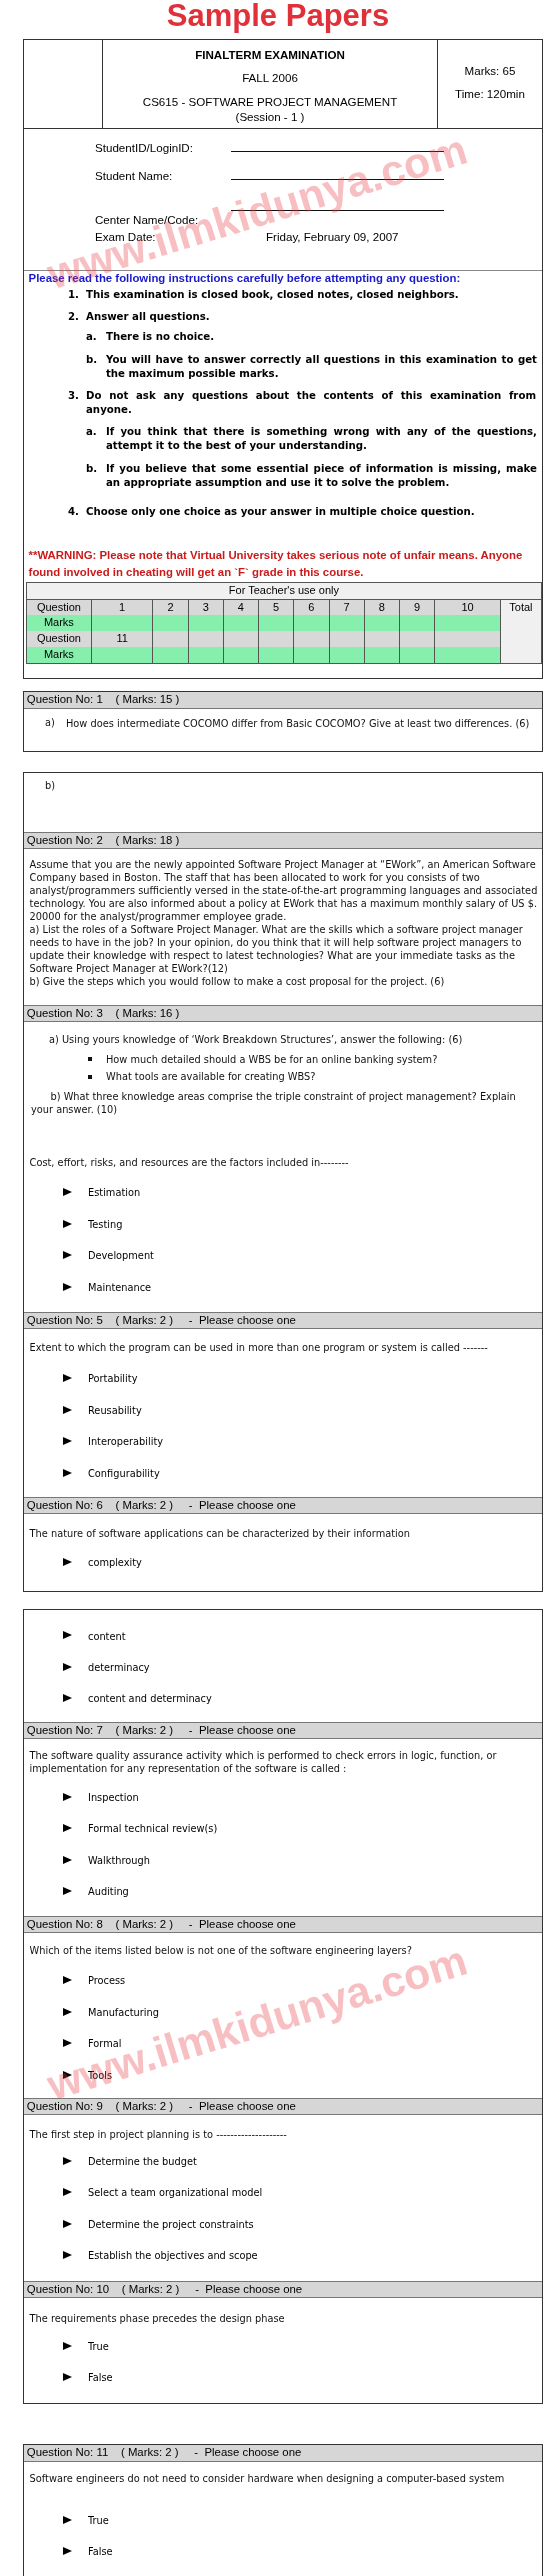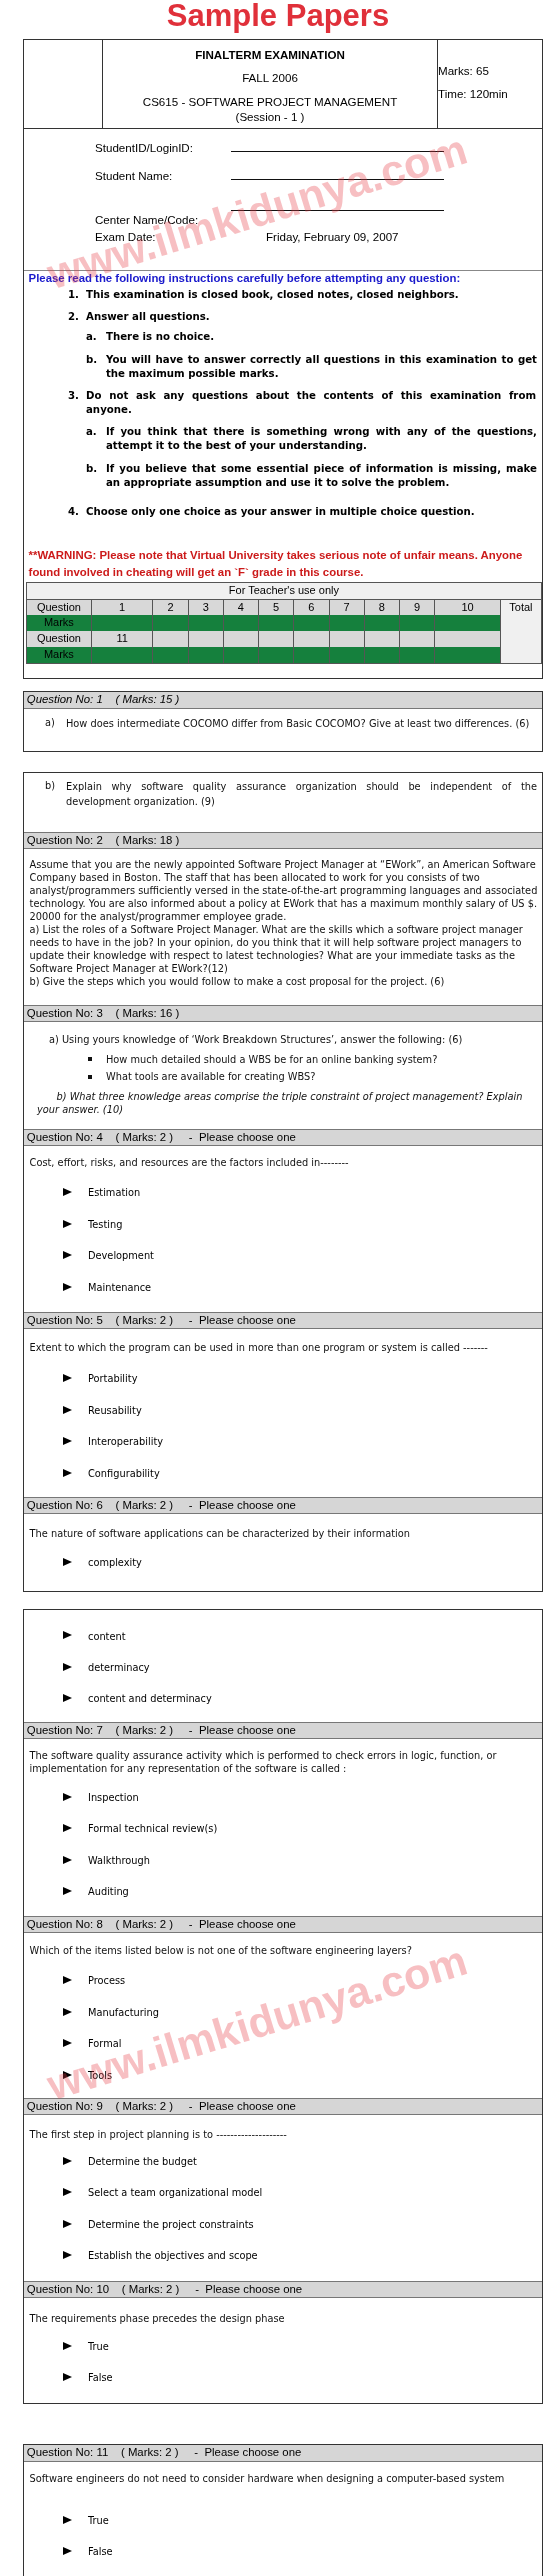--- a/index.html
+++ b/index.html
@@ -5,35 +5,35 @@
   * { box-sizing: border-box; }
   html, body { margin: 0; padding: 0; background: #ffffff; }
   body { width: 556px; height: 2576px; position: relative; overflow: hidden; font-family: "Liberation Sans", sans-serif; color: #000; }
   .abs { position: absolute; }
   .banner { left: 0; top: 0; width: 556px; text-align: center; font-family: "Liberation Sans", sans-serif; font-weight: bold; font-size: 31px; color: #e0303a; line-height: 31.5px; }
   .box { position: absolute; left: 23px; width: 520px; border: 0.9px solid #333; background: #fff; }
   .hdr-table { left: 23px; top: 39px; width: 520px; height: 90px; border: 0.9px solid #333; }
   .hdr-left { position: absolute; left: 0; top: 0; width: 79px; height: 88px; border-right: 0.9px solid #333; }
   .hdr-mid { position: absolute; left: 79px; top: 0; width: 335px; height: 88px; border-right: 0.9px solid #333; text-align: center; font-size: 11.6px; }
   .hdr-mid div { line-height: 15.7px; }
-  .hdr-right { position: absolute; left: 414px; top: 0; width: 104px; height: 88px; font-size: 11.6px; }
+  .hdr-right { position: absolute; left: 414px; top: 0; width: 104px; height: 88px; text-align: center; font-size: 11.6px; }
   .info-box { left: 23px; top: 128px; width: 520px; height: 551px; border: 0.9px solid #333; border-top: none; }
   .info-label { position: absolute; left: 71px; font-size: 11.6px; }
   .info-line { position: absolute; left: 207px; width: 213px; border-bottom: 1.4px solid #111; }
   .sep { position: absolute; left: 0; width: 518px; border-top: 0.9px solid #888; }
   .instr-title { position: absolute; left: 4.6px; font-weight: bold; color: #1a1acc; font-size: 11.4px; }
   .instr { position: absolute; font-family: "DejaVu Sans", sans-serif; font-weight: bold; font-size: 10.2px; line-height: 14.4px; text-align: justify; }
   .warn { position: absolute; left: 4.6px; width: 514px; color: #cc1a1a; font-weight: bold; font-size: 11.4px; line-height: 16.7px; }
   .teacher { position: absolute; left: 1.9px; top: 454px; width: 516px; border: 0.9px solid #555; border-collapse: collapse; font-size: 11px; background: #f0f0f0; }
   .teacher td { border-left: 0.9px solid #555; text-align: center; padding: 0; height: 15.7px; line-height: 15.7px; }
   .teacher td:first-child { border-left: none; }
   .teacher .cap td { border-bottom: 0.9px solid #555; background: #f0f0f0; }
   .teacher .qrow td { background: #d8d8d8; }
   .teacher .qrow td.tot, .teacher .mrow td.tot { background: #f0f0f0; }
-  .teacher .mrow td { background: #15803d; }
+  .teacher .mrow td { background: #86efac; }
   .qhead { position: absolute; left: 0; width: 518px; height: 16.7px; background: #d6d6d6; border-top: 0.9px solid #777; border-bottom: 0.9px solid #777; font-size: 11.4px; line-height: 15.7px; padding-left: 2.8px; white-space: pre; }
   .qtext { position: absolute; font-family: "DejaVu Sans", sans-serif; font-size: 9.8px; line-height: 13px; color: #111; }
   .opt { position: absolute; left: 39px; font-family: "DejaVu Sans", sans-serif; font-size: 9.8px; line-height: 13px; }
   .opt .tri { position: absolute; left: 0; top: 1.9px; width: 0; height: 0; border-top: 4.6px solid transparent; border-bottom: 4.6px solid transparent; border-left: 9.3px solid #000; }
   .opt .lbl { position: absolute; left: 25px; top: 0; white-space: nowrap; }
   .bullet { position: absolute; width: 3.7px; height: 3.7px; background: #111; }
   .watermark { position: absolute; color: rgba(230, 60, 70, 0.33); font-weight: bold; font-family: "Liberation Sans", sans-serif; white-space: nowrap; transform-origin: left bottom; pointer-events: none; }
 </style>
 </head>
 <body>
@@ -150,43 +150,41 @@
           <td></td>
           <td></td>
           <td></td>
           <td></td>
     </tr>
   </tbody>
     </table>
 </div>
 
 <div class="box" style="top:691px;height:61px;">
-  <div class="qhead" style="top:0;border-top:none;font-style:italic;">Question No: 1    ( Marks: 15 )</div>
+  <div class="qhead" style="top:0;border-top:none;">Question No: 1    ( Marks: 15 )</div>
   <div class="qtext" style="top:24px;left:21px;">a)</div>
   <div class="qtext" style="top:24px;left:42px;width:471px;text-align:justify;line-height:15.7px;">How does intermediate COCOMO differ from Basic COCOMO? Give at least two differences.  (6)</div>
 </div>
 
 <div class="box" style="top:772px;height:820px;">
   <div class="qtext" style="top:5.6px;left:21px;">b)</div>
-  <div class="qtext" style="top:5.6px;left:42px;width:471px;text-align:justify;line-height:15.7px;">Explain why software quality assurance organization should be independent of the development organization. (9)</div>
 
   <div class="qhead" style="top:59px;">Question No: 2    ( Marks: 18 )</div>
   <div class="qtext" style="top:85px;left:5.6px;width:509px;">Assume that you are the newly appointed Software Project Manager at “EWork”, an American Software Company based in Boston. The staff that has been allocated to work for you consists of two analyst/programmers sufficiently versed in the state-of-the-art programming languages and associated technology.  You are also informed about a policy at EWork that has a maximum monthly salary of US $. 20000 for the analyst/programmer employee grade.</div>
   <div class="qtext" style="top:150px;left:5.6px;width:509px;">a) List the roles of a Software Project Manager. What are the skills which a software project manager needs to have in the job? In your opinion, do you think that it will help software project managers to update their knowledge with respect to latest technologies? What are your immediate tasks as the Software Project Manager at EWork?(12)</div>
   <div class="qtext" style="top:202px;left:5.6px;width:509px;">b) Give the steps which you would follow to make a cost proposal for the project. (6)</div>
 
   <div class="qhead" style="top:232px;">Question No: 3    ( Marks: 16 )</div>
   <div class="qtext" style="top:260px;left:25px;">a)  Using yours knowledge of ‘Work Breakdown Structures’, answer the following: (6)</div>
   <div class="bullet" style="top:284px;left:64px;"></div>
   <div class="qtext" style="top:280px;left:82px;">How much detailed should a WBS be for an online banking system?</div>
   <div class="bullet" style="top:302px;left:64px;"></div>
   <div class="qtext" style="top:297px;left:82px;">What tools are available for creating WBS?</div>
-  <div class="qtext" style="top:317px;left:13px;width:509px;text-indent:19.5px;font-style:italic;">b)  What three knowledge areas comprise the triple constraint of project management? Explain your answer. (10)</div>
-
-  <div class="qhead" style="top:356px;">Question No: 4    ( Marks: 2 )     -  Please choose one</div>
+  <div class="qtext" style="top:317px;left:7px;width:509px;text-indent:19.5px;">b)  What three knowledge areas comprise the triple constraint of project management? Explain your answer. (10)</div>
+
   <div class="qtext" style="top:383px;left:5.6px;">Cost, effort, risks, and resources are the factors included in--------</div>
   <div class="opt" style="top:413px;">
       <span class="tri"></span>
       <span class="lbl">Estimation</span>
     </div>
   <div class="opt" style="top:445px;">
       <span class="tri"></span>
       <span class="lbl">Testing</span>
     </div>
   <div class="opt" style="top:476px;">

